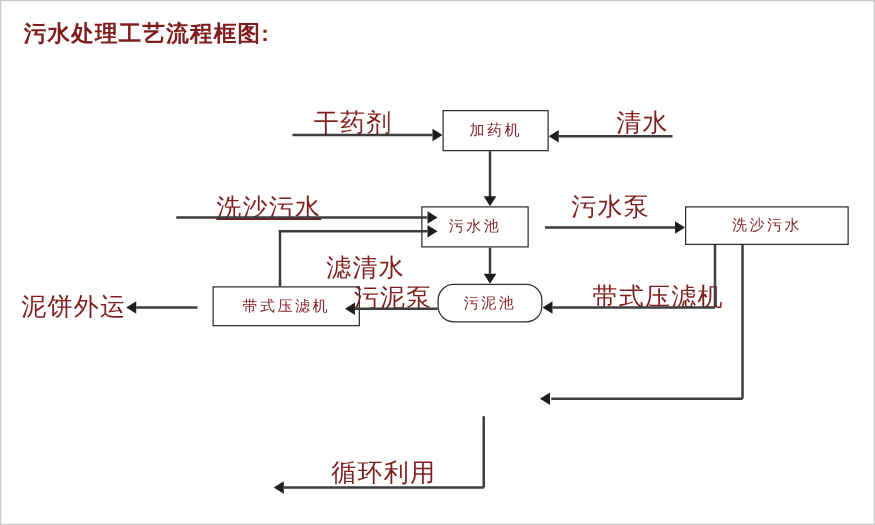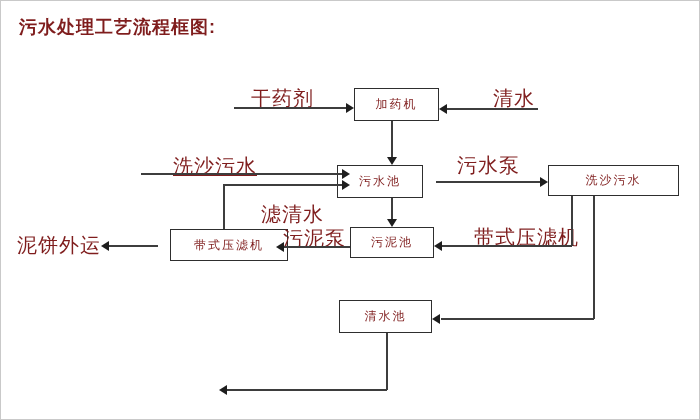--- a/index.html
+++ b/index.html
@@ -31,32 +31,32 @@
 </head>
 <body>
 
 <div id="canvas">
 
   <div class="title">污水处理工艺流程框图:</div>
 
   <div class="box" style="left:353px;top:87px;width:85px;height:33px;">加药机</div>
   <div class="box" style="left:336px;top:164px;width:86px;height:33px;">污水池</div>
   <div class="box" style="left:547px;top:164px;width:131px;height:31px;">洗沙污水</div>
-  <div class="box" style="left:349px;top:226px;width:84px;height:31px;">污泥池</div>
+  <div class="box" style="left:349px;top:226px;width:84px;height:31px;border-radius:13px;">污泥池</div>
   <div class="box" style="left:157px;top:228px;width:118px;height:32px;margin-left:12px;">带式压滤机</div>
-  <div class="box" style="left:338px;top:299px;width:93px;height:33px;">清水池</div>
 
   <div class="lbl" style="left:250px;top:84px;">干药剂</div>
   <div class="lbl" style="left:492px;top:84px;">清水</div>
   <div class="lbl" style="left:172px;top:152px;text-decoration:underline;">洗沙污水</div>
   <div class="lbl" style="left:456px;top:151px;">污水泵</div>
   <div class="lbl" style="left:260px;top:200px;">滤清水</div>
   <div class="lbl" style="left:473px;top:223px;">带式压滤机</div>
   <div class="lbl" style="left:282px;top:224px;">污泥泵</div>
   <div class="lbl" style="left:0;top:231px;margin-left:16px;">泥饼外运</div>
+  <div class="lbl" style="left:264px;top:364px;">循环利用</div>
 
   <div class="ln h" style="left:233px;top:106px;width:112px;"></div>
   <div class="ln h" style="left:446px;top:107px;width:91px;"></div>
   <div class="ln v" style="left:390px;top:120px;height:38px;"></div>
   <div class="ln h" style="left:140px;top:172px;width:201px;"></div>
   <div class="ln h" style="left:222px;top:183px;width:119px;"></div>
   <div class="ln v" style="left:222px;top:183px;height:45px;"></div>
   <div class="ln h" style="left:435px;top:180px;width:104px;"></div>
   <div class="ln v" style="left:570px;top:195px;height:50px;"></div>
   <div class="ln h" style="left:441px;top:244px;width:130px;"></div>

